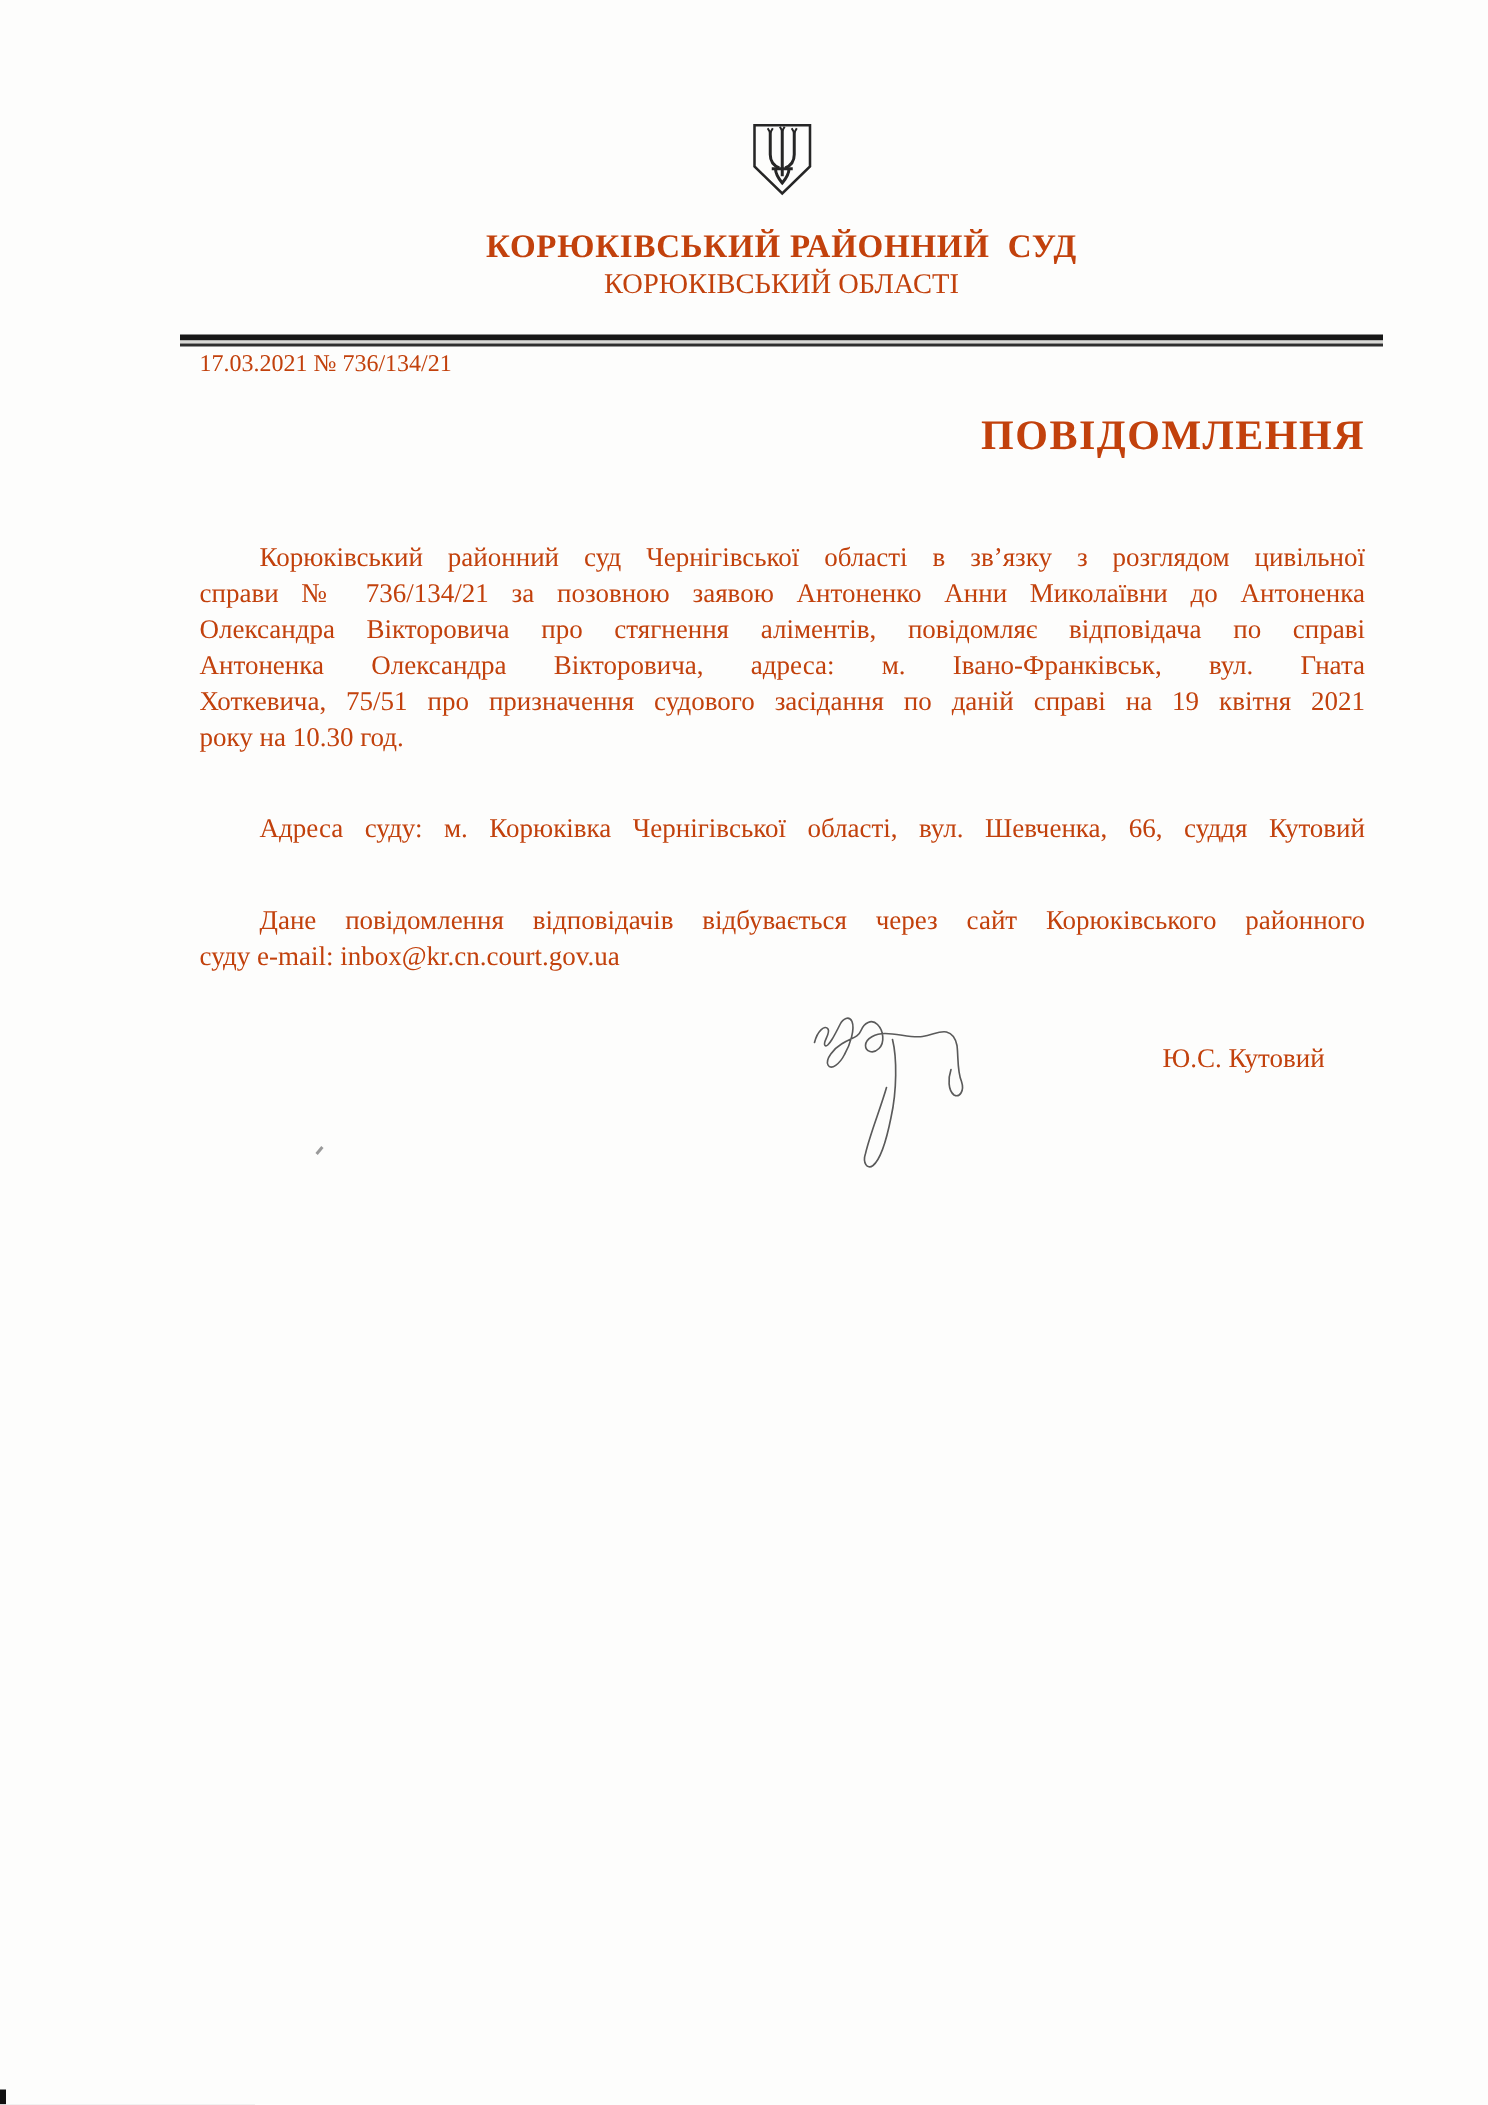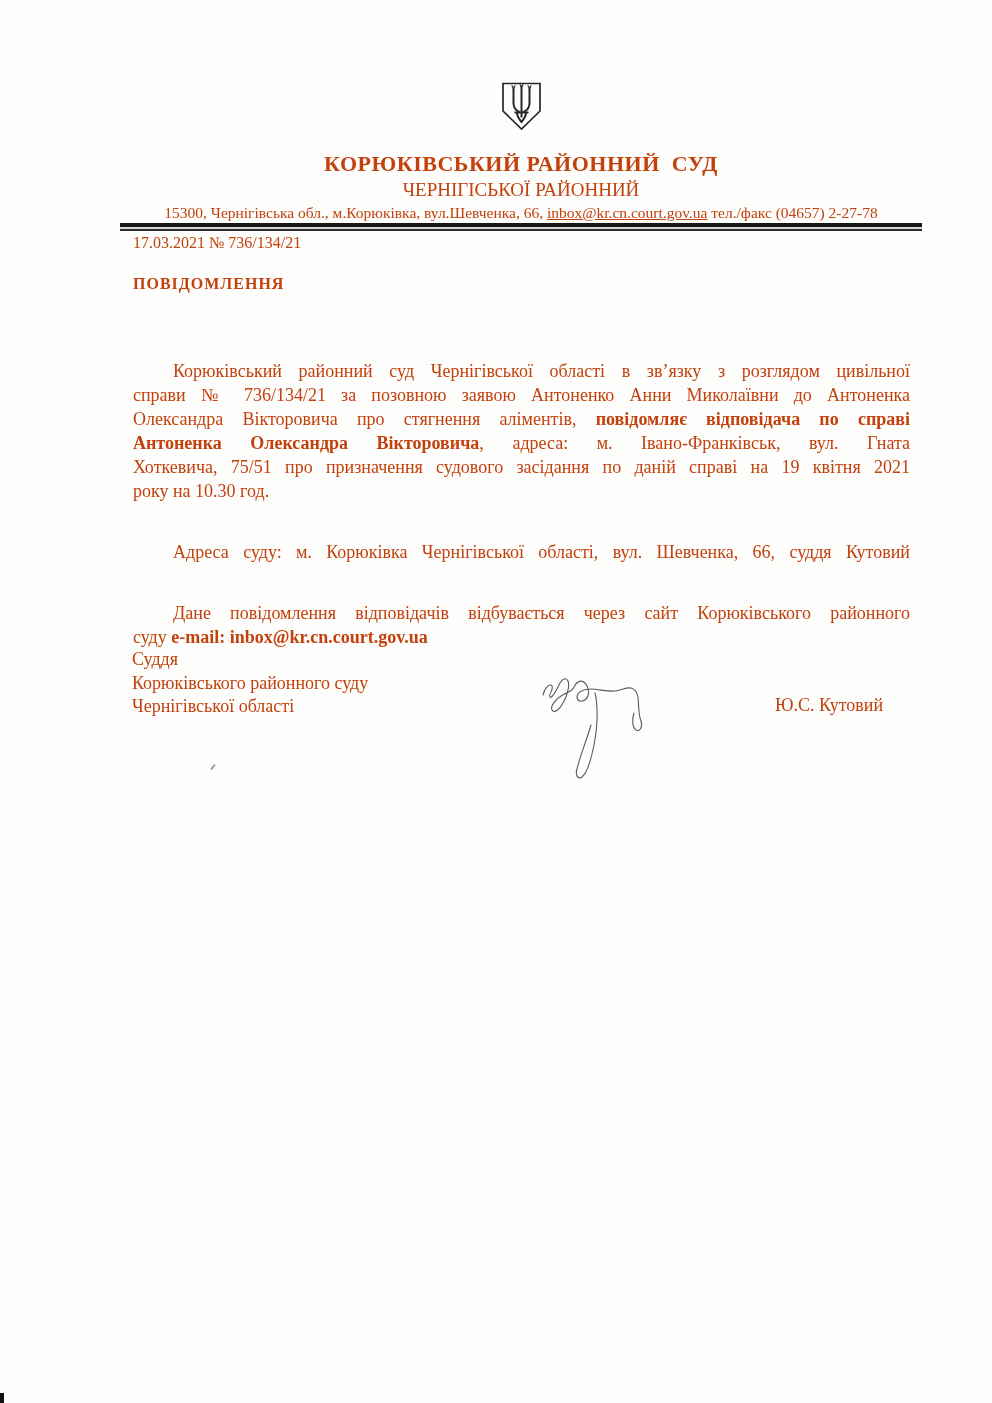--- a/index.html
+++ b/index.html
@@ -30,35 +30,35 @@
   .rule{position:absolute;left:120px;top:223px;width:802px;}
   .rule .r1{height:4px;background:#171717;}
   .rule .r2{height:2px;background:#d9d9d6;}
   .rule .r3{height:2px;background:#2f2f2f;}
   .ref-line{
     position:absolute;left:133px;top:234px;
     font-size:16px;
   }
   .doc-title{
     position:absolute;left:133px;top:275px;width:777px;
-    text-align:left;font-size:16px;font-weight:bold;
+    text-align:right;font-size:28px;font-weight:bold;
     letter-spacing:1px;margin:0;
   }
   .doc-body{
     position:absolute;left:133px;top:322px;width:777px;
     font-size:18px;line-height:24px;
   }
   .line{
     text-align:justify;
     text-align-last:justify;
     -moz-text-align-last:justify;
   }
   .line.last{text-align-last:left;-moz-text-align-last:left;}
   .line.indent{text-indent:40px;margin-top:37px;}
-  .bold{font-weight:bold;}
+  .bold{font-weight:normal;}
   .sig-left{
     position:absolute;left:132px;top:648px;
     font-size:18px;line-height:23.5px;
   }
   .sig-name{
     position:absolute;left:775px;top:695px;
     font-size:18px;
   }
   .signature-svg{position:absolute;left:533px;top:663px;}
   .speck{
@@ -86,23 +86,22 @@
     </g>
     <g fill="none" stroke="#262626" stroke-width="1.3">
       <path d="M11.8 4.5 L13.5 7.5 L15.2 4.5"></path>
       <path d="M27.8 4.5 L29.5 7.5 L31.2 4.5"></path>
       <path d="M19.9 3.5 L21.5 6.2 L23.1 3.5"></path>
     </g>
   </svg>
 
   <h1 class="court-name">КОРЮКІВСЬКИЙ РАЙОННИЙ  СУД</h1>
 
-  <div class="court-region">ЧЕРНІГІСЬКОЇ РАЙОННИЙ</div>
+  <div class="court-region">КОРЮКІВСЬКИЙ ОБЛАСТІ</div>
 
-  <div class="address-line"><span>15300, Чернігівська обл., м.Корюківка, вул.Шевченка, 66, </span><span class="email">inbox@kr.cn.court.gov.ua</span><span> тел./факс (04657) 2-27-78</span></div>
 
   <div class="rule">
     <div class="r1"></div>
       <div class="r2"></div>
       <div class="r3"></div>
   </div>
 
   <div class="ref-line">17.03.2021 № 736/134/21</div>
 
   <h2 class="doc-title">ПОВІДОМЛЕННЯ</h2>
@@ -118,25 +117,20 @@
       </div>
       <div>
         <div class="line indent"><span>Адреса суду: м. Корюківка Чернігівської області, вул. Шевченка, 66, суддя Кутовий</span></div>
       </div>
       <div>
         <div class="line indent"><span>Дане повідомлення відповідачів відбувається через сайт Корюківського районного</span></div>
         <div class="line last"><span>суду </span><span class="bold">e-mail: inbox@kr.cn.court.gov.ua</span></div>
       </div>
     </main>
 
-  <div class="sig-left" id="sig-left">
-      <div>Суддя</div>
-      <div>Корюківського районного суду</div>
-      <div>Чернігівської області</div>
-    </div>
 
   <svg class="signature-svg" width="135" height="132" viewBox="0 0 135 132" aria-hidden="true">
     <g fill="none" stroke="#5a5a5a" stroke-width="1.1" stroke-linecap="round">
       <path d="M10 32 C12 24 17 20 19 23 C21 26 15 32 17 34 C19 36 24 26 27 20
                C29 16 33 14 35 18 C37 23 34 33 30 40 C27 46 21 51 19 47
                C17 43 23 36 28 33 C34 29 39 29 41 24 C43 19 48 16 52 20
                C56 24 57 32 53 36 C49 40 44 38 44 34 C44 29 51 26 57 26
                C66 26 74 29 82 28 C89 27 93 24 98 25 C102 26 104 29 105 34
                C106 42 105 51 108 58 C110 64 107 69 103 67 C99 64 99 56 101 50"></path>
       <path d="M62 30 C65 42 65 64 61 82 C58 97 54 110 49 114

